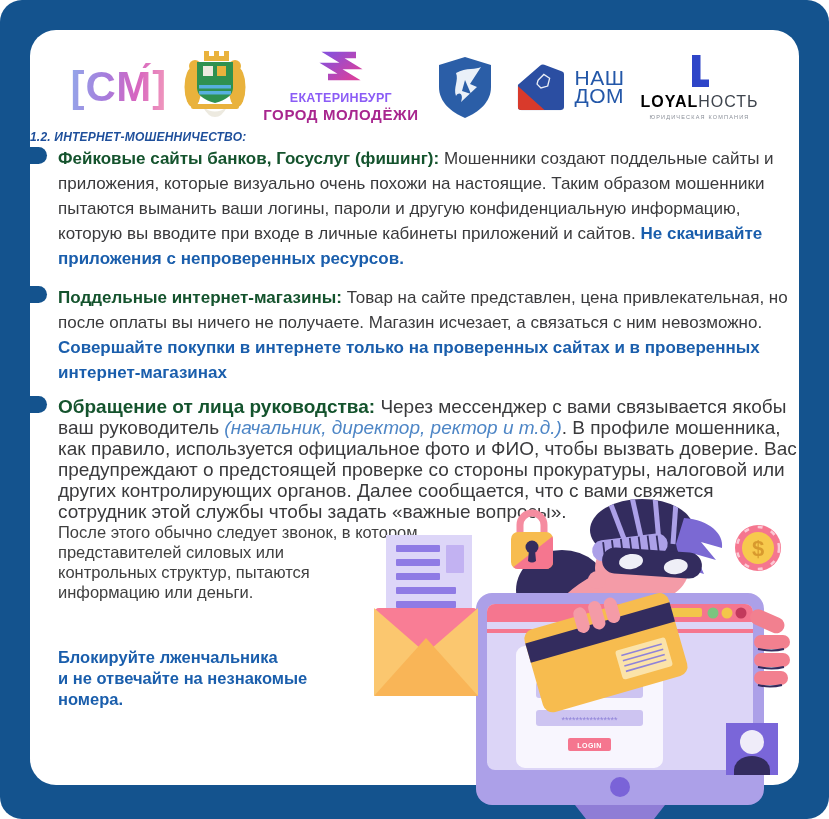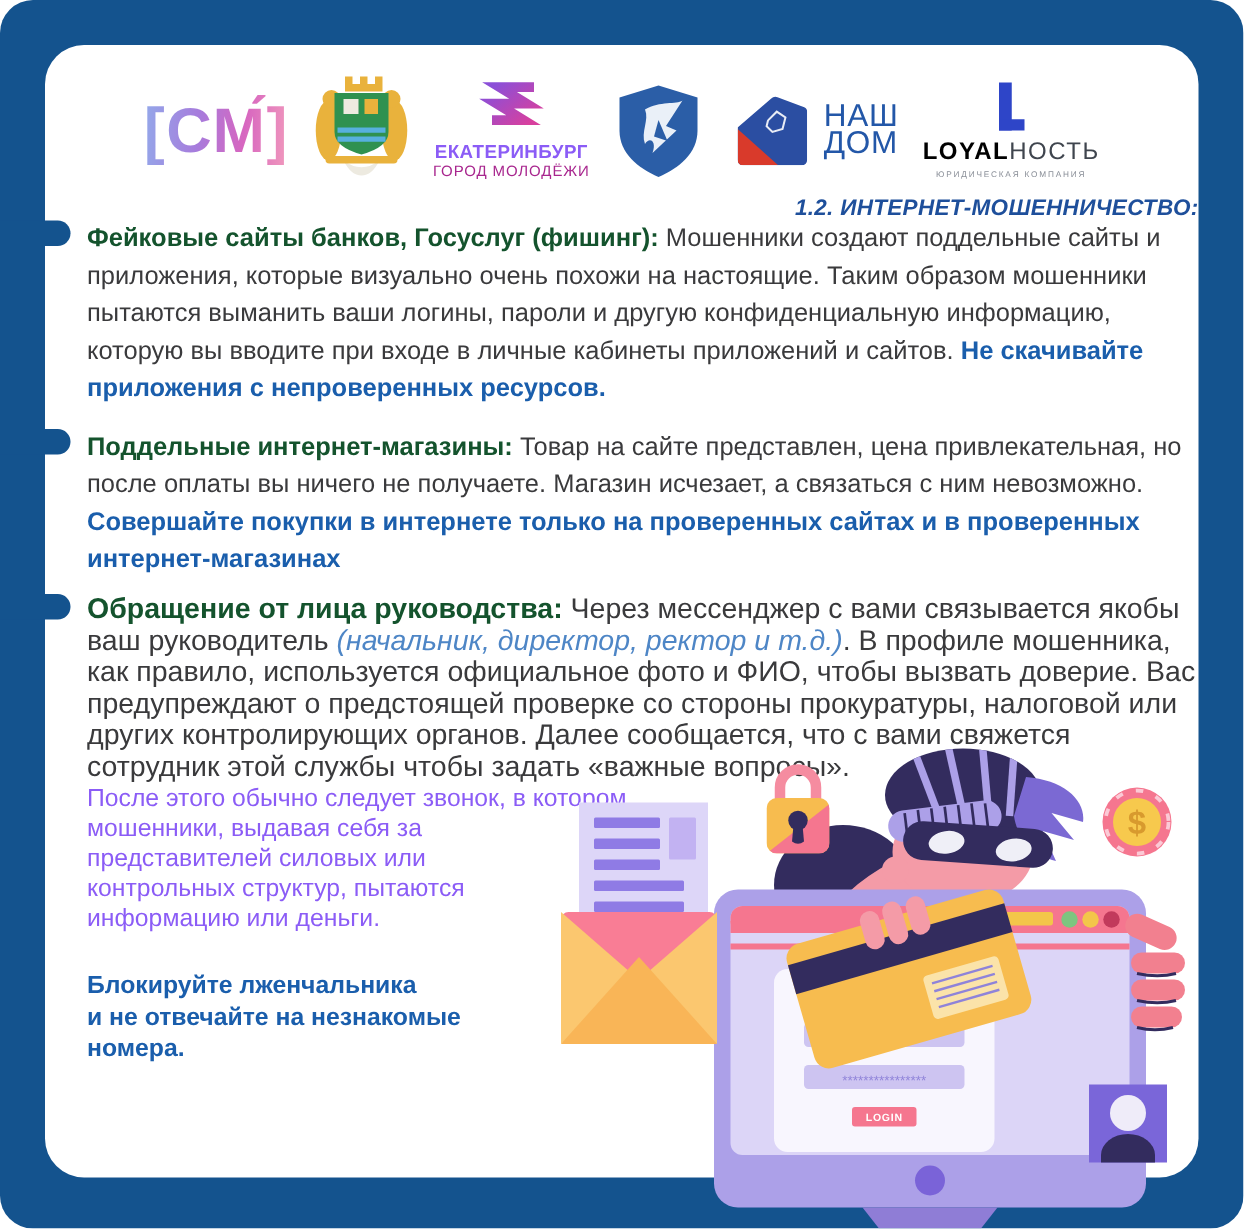--- a/index.html
+++ b/index.html
@@ -21,46 +21,46 @@
   
   .logo-row { display:flex; justify-content:center; align-items:center; gap:16px;
               padding-top:26px; height:88px; }
   .logo { display:flex; flex-direction:column; align-items:center; }
 
   .cm-text { font-size:42px; font-weight:800; letter-spacing:1px;
              background:linear-gradient(95deg,#93A9EA 0%,#A77BDC 38%,#D766C0 68%,#F29BBC 100%);
              -webkit-background-clip:text; background-clip:text; color:transparent; }
 
   .ekb-line1 { font-size:12.5px; font-weight:800; color:#8b5cf6; letter-spacing:.3px; margin-top:4px; }
-  .ekb-line2 { font-size:10px; font-weight:400; color:#A8268E; letter-spacing:.6px; margin-top:1px;text-align:right; }
+  .ekb-line2 { font-size:15px; font-weight:700; color:#A8268E; letter-spacing:.6px; margin-top:1px;text-align:right; }
 
   .nd-wrap { display:flex; align-items:center; gap:8px; }
   .nd-text { font-size:21px; line-height:18px; font-weight:400; color:#2357A8; letter-spacing:.5px; }
 
   .loyal-wrap { display:flex; flex-direction:column; align-items:center; }
   .loyal-line { font-size:16px; letter-spacing:1px; margin-top:3px; }
   .loyal-a { color:#000000; font-weight:600; }
   .loyal-b { color:#3F454E; font-weight:400; }
   .loyal-tag { font-size:5.5px; color:#8A8F98; letter-spacing:1.2px; margin-top:3px; text-transform:uppercase; }
 
   
-  .title { text-align:right; margin-top:12px; font-size:15px; font-weight:700; font-style:italic;
+  .title { text-align:left; margin-top:12px; font-size:12px; font-weight:700; font-style:italic;
            color:#1E4F9B; letter-spacing:.2px; }
 
   
   .para { position:absolute; left:28px; font-size:17px; line-height:25px; color:#3A3A3C; }
   .p1 { top:116px; width:745px; }
   .p2 { top:255px; width:745px; }
   .p3 { top:366px; width:748px; font-size:19px; line-height:21px; }
   .lead { color:#14532d; font-weight:700; }
   .emph { color:#1A5EAC; font-weight:700; }
   .aside-it { color:#4E86C6; font-style:italic; }
 
   .p3-narrow { position:absolute; left:28px; top:492px; width:430px;
-               font-size:16.5px; line-height:20px; color:#8b5cf6; }
+               font-size:16.5px; line-height:20px; color:#404040; }
   .p3-emph  { position:absolute; left:28px; top:617px; width:340px;
               font-size:16.5px; line-height:21px; color:#1A5EAC; font-weight:700; }
 
   
   .illu { position:absolute; left:370px; top:490px; width:459px; height:329px; z-index:6; }
 </style>
 </head>
 <body>
 
 <div class="page">
@@ -149,21 +149,20 @@
     <div class="title">1.2. ИНТЕРНЕТ-МОШЕННИЧЕСТВО:</div>
 
     <p class="para p1"><span class="lead">Фейковые сайты банков, Госуслуг (фишинг): </span><span>Мошенники создают поддельные сайты и приложения, которые визуально очень похожи на настоящие. Таким образом мошенники пытаются выманить ваши логины, пароли и другую конфиденциальную информацию, которую вы вводите при входе в личные кабинеты приложений и сайтов. </span><span class="emph">Не скачивайте приложения с непроверенных ресурсов.</span></p>
 
     <p class="para p2"><span class="lead">Поддельные интернет-магазины: </span><span>Товар на сайте представлен, цена привлекательная, но после оплаты вы ничего не получаете.  Магазин исчезает, а связаться с ним невозможно. </span><span class="emph">Совершайте покупки в интернете только на проверенных сайтах и в проверенных интернет-магазинах</span></p>
 
     <p class="para p3"><span class="lead">Обращение от лица руководства: </span><span>Через мессенджер с вами связывается якобы ваш руководитель </span><span class="aside-it">(начальник, директор, ректор и т.д.)</span><span>. В профиле мошенника, как правило, используется официальное фото и ФИО, чтобы вызвать доверие. Вас предупреждают о предстоящей проверке со стороны прокуратуры, налоговой или других контролирующих органов. Далее сообщается, что с вами свяжется сотрудник этой службы чтобы задать «важные вопросы».</span></p>
 
     <div class="p3-narrow">
       <div>После этого обычно следует звонок, в котором</div>
-      <div>мошенники, выдавая себя за</div>
       <div>представителей силовых или</div>
       <div>контрольных структур, пытаются</div>
       <div>информацию или деньги.</div>
     </div>
     <div class="p3-emph">
       <div>Блокируйте лженчальника</div>
       <div>и не отвечайте на незнакомые</div>
       <div>номера.</div>
     </div>
   </div>

